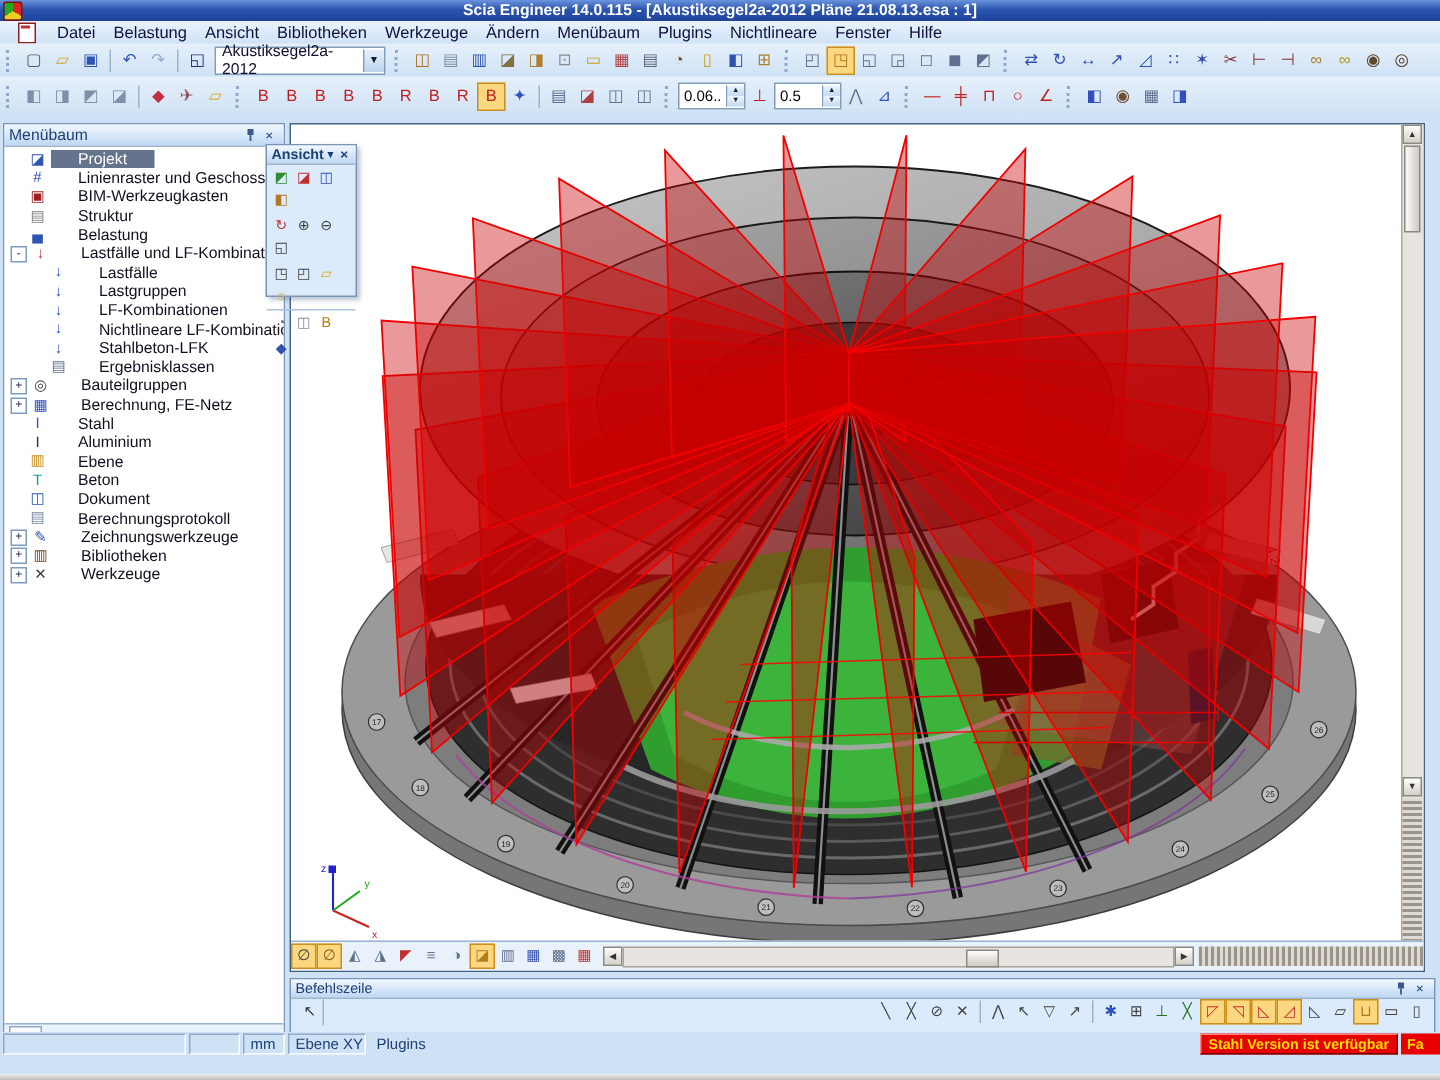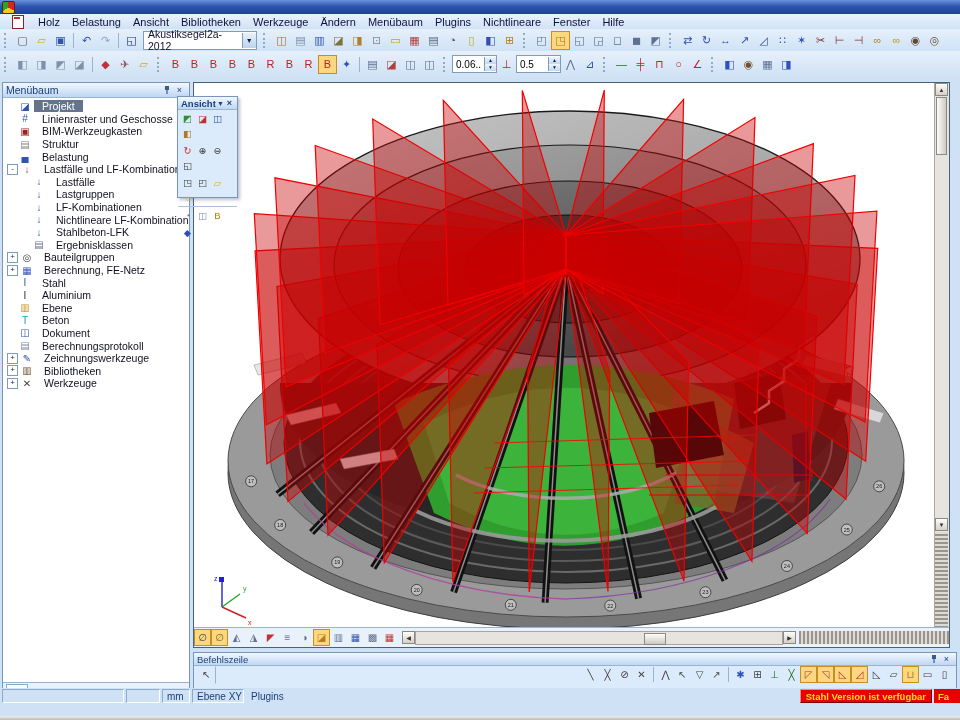--- a/index.html
+++ b/index.html
@@ -39,21 +39,21 @@
   .panelhdr{height:14px;background:linear-gradient(#f2f8ff,#bed7f2);display:flex;align-items:center;
             font-size:10.5px;color:#1c3f77;padding:0 3px;border-bottom:1px solid #9ab3cf}
   .panelhdr .sp{flex:1}
   .hbtn{width:13px;height:12px;display:flex;align-items:center;justify-content:center;font-size:9px;color:#1c3f77;cursor:default}
   #tree{position:absolute;left:0;top:15px;right:0;bottom:16px;overflow:hidden;background:#fff;padding-top:2px}
   .trow{height:12.6px;display:flex;align-items:center;font-size:10.5px;color:#101020;white-space:nowrap}
   .trow .exp{width:9px;height:9px;border:1px solid #7d9cbc;background:#fff;font-size:8px;line-height:7px;
              text-align:center;margin-right:3px;color:#203050;flex:none}
   .trow .exp.none{border:none;background:none}
   .trow .tico{width:12px;height:11px;font-size:10px;line-height:11px;text-align:center;margin-right:3px;flex:none}
-  .trow .lbl{padding:0 8px}
+  .trow .lbl{padding:0 18px}
   .trow.sel .lbl{background:#64748c;color:#fff}
   #sidebtm{position:absolute;left:0;bottom:0;right:0;height:16px;background:#e9f1fa;border-top:1px solid #9ab3cf;
            display:flex;align-items:center;padding-left:3px}
   #sidetab{width:20px;height:13px;background:linear-gradient(#fff,#d8e6f4);border:1px solid #8fa9c8;
            font-size:9px;display:flex;align-items:center;justify-content:center;color:#35517a}
   
   #viewport{left:193px;top:82px;width:757px;height:566px;background:#fff;border:1px solid #44617e;box-sizing:border-box}
   #scene{position:absolute;left:0;top:0}
   #vscroll{position:absolute;right:0;top:0;width:14px;height:546px;background:#e7e3df;border-left:1px solid #b0a8a0}
   .sbtn{position:absolute;left:0;width:13px;height:13px;background:linear-gradient(#fdfdfb,#d6d0c8);
@@ -88,25 +88,26 @@
          border-right-color:#700;color:#ffdf00;font-weight:bold;display:flex;align-items:center;padding:0 5px;margin-top:1px;margin-bottom:1px}
   #clipchip{width:22px;background:#e60000;color:#ffdf00;font-weight:bold;display:flex;align-items:center;
             padding-left:4px;margin:1px 0}
   #tasksliver{left:0;top:716px;width:960px;height:4px;background:linear-gradient(#efefef,#b9b9b9)}
 </style>
 </head>
 <body>
 
 <div class="abs" id="titlebar">
   <div id="applogo"></div>
+  <span>Scia Engineer 14.0.115 - [Akustiksegel2a-2012 Pläne 21.08.13.esa : 1]</span>
 </div>
 
 <div class="abs" id="menubar">
   <div id="mdiicon"></div>
-  <span class="menuitem">Holz</span>
+  <span class="menuitem">Datei</span>
   <span class="menuitem">Belastung</span>
   <span class="menuitem">Ansicht</span>
   <span class="menuitem">Bibliotheken</span>
   <span class="menuitem">Werkzeuge</span>
   <span class="menuitem">Ändern</span>
   <span class="menuitem">Menübaum</span>
   <span class="menuitem">Plugins</span>
   <span class="menuitem">Nichtlineare</span>
   <span class="menuitem">Fenster</span>
   <span class="menuitem">Hilfe</span>

